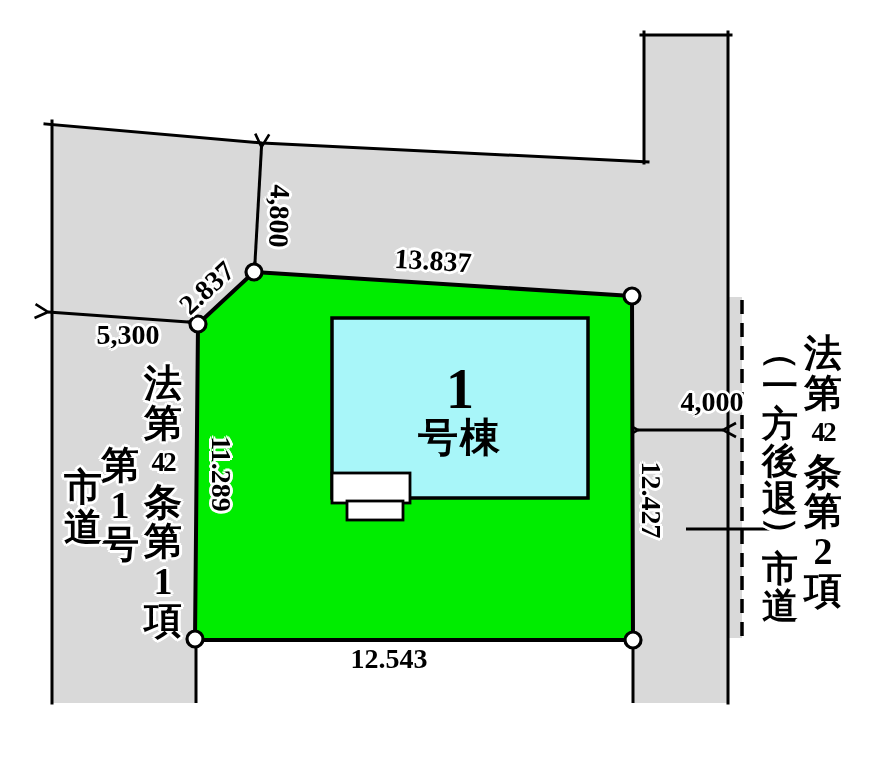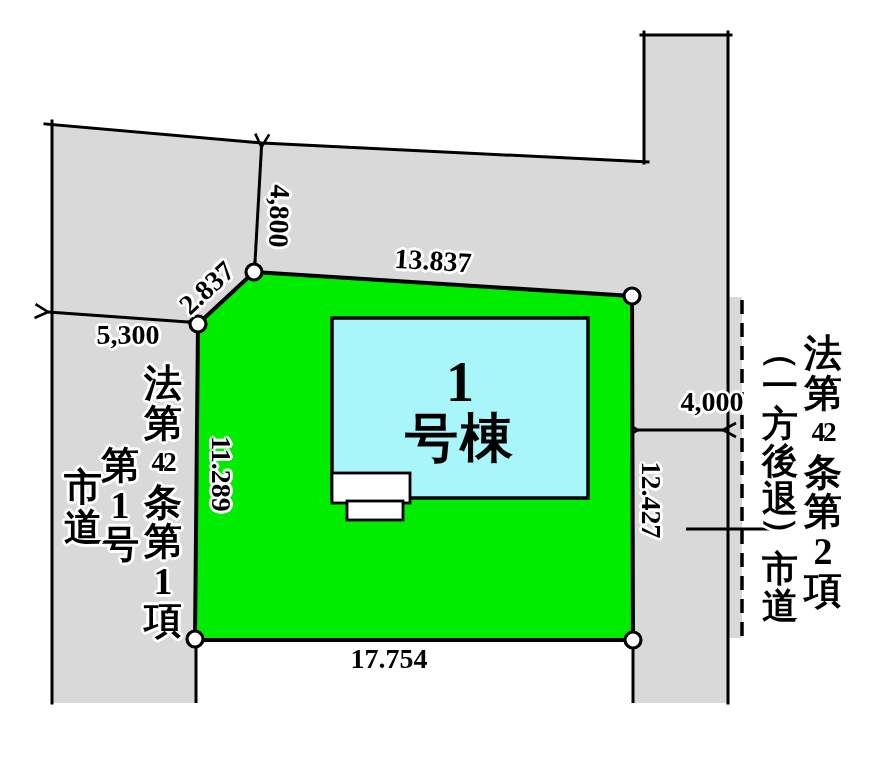--- a/index.html
+++ b/index.html
@@ -24,21 +24,21 @@
   }
   .vcol .cell{display:block;text-align:center;}
   .vcol .tcy{font-size:0.72em;letter-spacing:-0.08em;line-height:1.45;}
   .vcol .par{transform:rotate(90deg);line-height:0.8;height:0.9em;}
   #building-label{
     position:absolute;left:460px;top:410px;transform:translate(-50%,-50%);
     text-align:center;color:#000;font-weight:700;line-height:1.02;
     font-family:"Liberation Serif","DejaVu Serif",serif;
   }
   #building-label .l1{font-size:56px;}
-  #building-label .l2{font-size:53px;letter-spacing:2px;}
+  #building-label .l2{font-size:40px;letter-spacing:2px;}
 </style>
 </head>
 <body>
 
 <div id="stage">
 
   <svg id="plan-svg" width="890" height="759" viewBox="0 0 890 759">
     <defs>
       <marker id="arr" markerUnits="userSpaceOnUse" markerWidth="20" markerHeight="20" viewBox="0 0 20 20" refX="3" refY="10" orient="auto-start-reverse">
         <path d="M16,3 L3,10 L16,17" fill="none" stroke="#000" stroke-width="2.6"></path>
@@ -76,21 +76,21 @@
     <circle cx="632" cy="296" r="8" fill="#ffffff" stroke="#000" stroke-width="3.2"></circle>
   </svg>
 
   <div class="dim" style="left:433px;top:261px;transform:translate(-50%,-50%) rotate(3.5deg);">13.837</div>
   <div class="dim" style="left:128px;top:335px;transform:translate(-50%,-50%);">5,300</div>
   <div class="dim" style="left:207px;top:288px;transform:translate(-50%,-50%) rotate(-43deg);">2.837</div>
   <div class="dim" style="left:279px;top:216px;transform:translate(-50%,-50%) rotate(92deg);">4,800</div>
   <div class="dim" style="left:221px;top:474px;transform:translate(-50%,-50%) rotate(90deg);">11.289</div>
   <div class="dim" style="left:651px;top:500px;transform:translate(-50%,-50%) rotate(90deg);">12.427</div>
   <div class="dim" style="left:712px;top:402px;transform:translate(-50%,-50%);">4,000</div>
-  <div class="dim" style="left:389px;top:659px;transform:translate(-50%,-50%);">17.754</div>
+  <div class="dim" style="left:389px;top:659px;transform:translate(-50%,-50%);">12.543</div>
 
   <div id="building-label">
     <div class="l1">1</div>
     <div class="l2">号棟</div>
   </div>
 
   <div class="vcol" style="left:163px;top:364px;">
       <span class="cell">法</span>
       <span class="cell">第</span>
       <span class="cell tcy">42</span>

